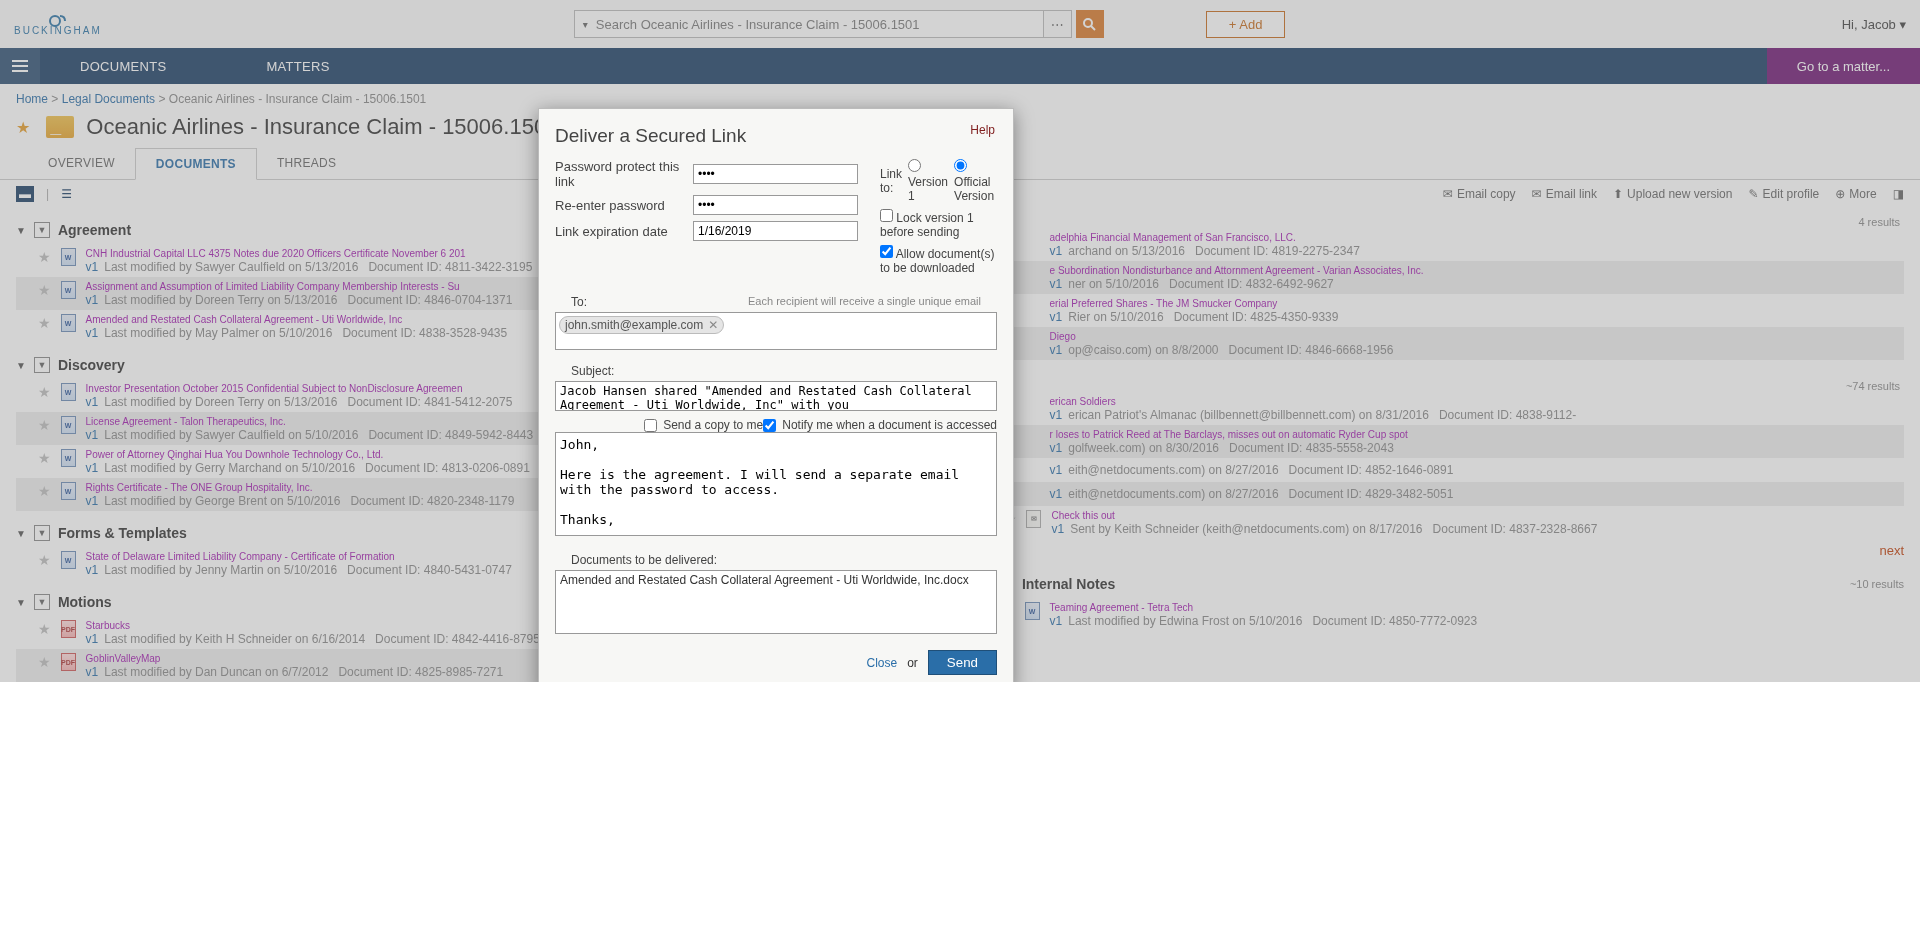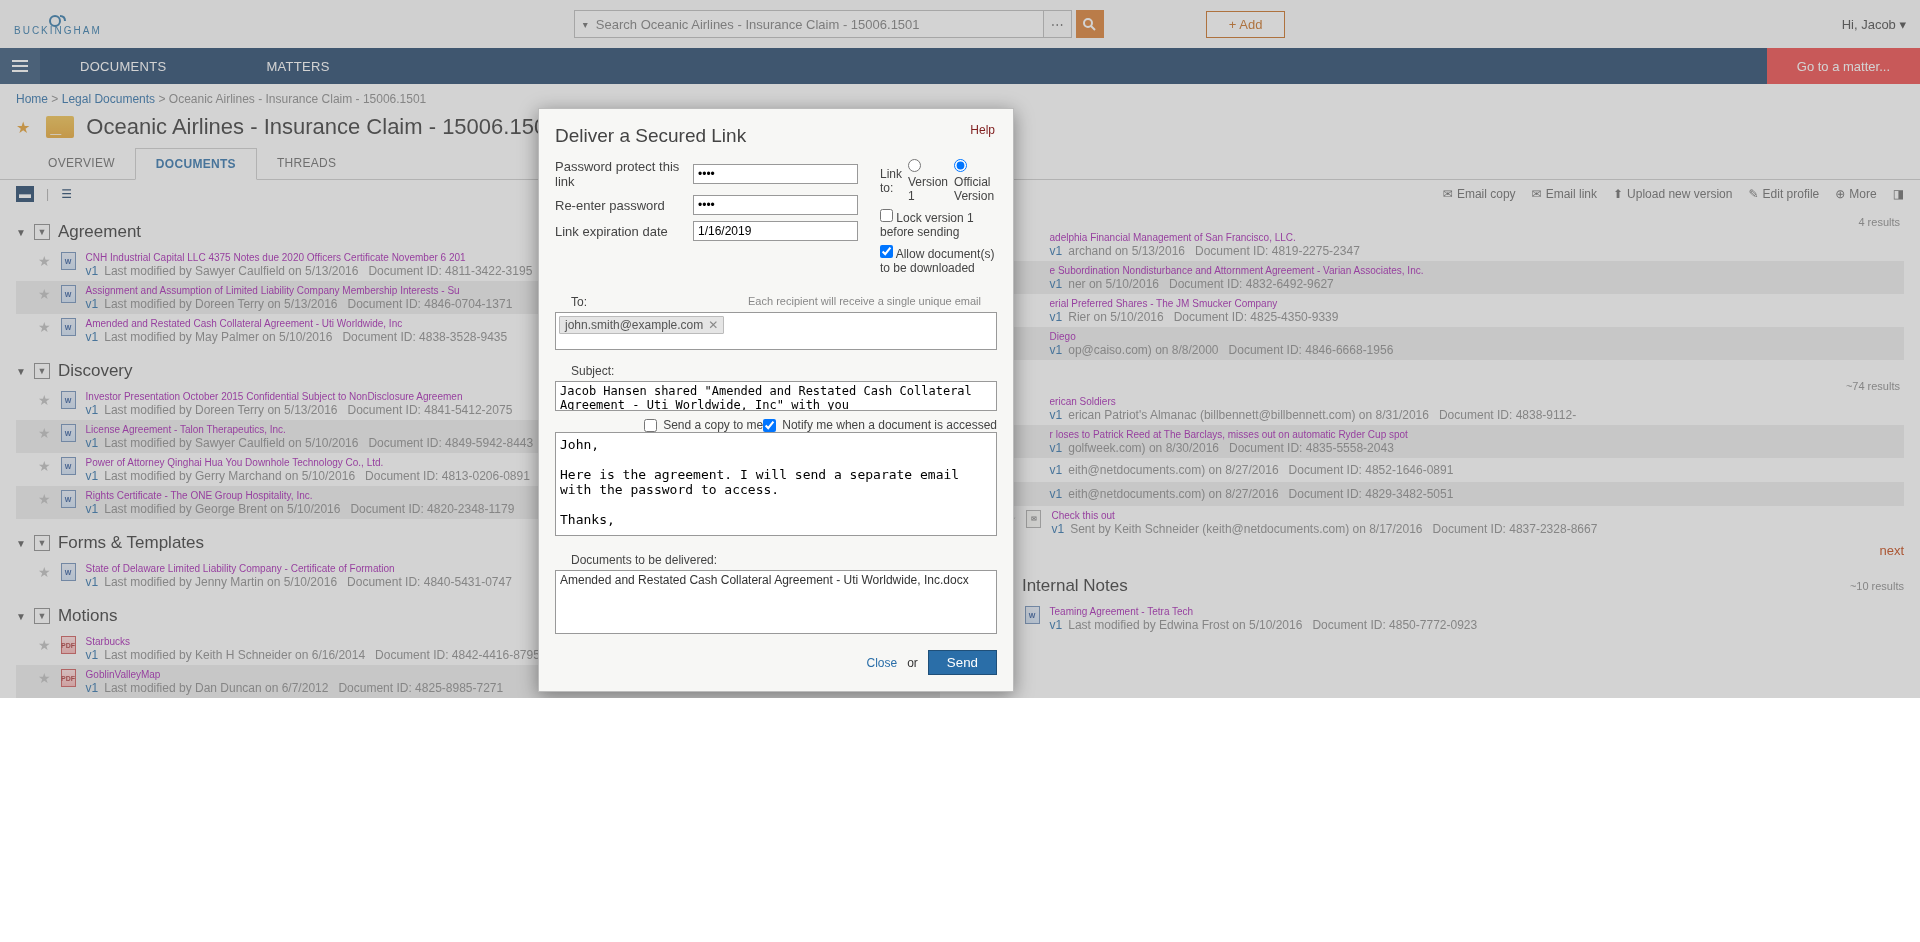--- a/index.html
+++ b/index.html
@@ -11,41 +11,41 @@
 .search-wrap{margin-left:460px;display:flex;align-items:center}
 .search-drop{width:470px;height:28px;border:1px solid #bbb;background:#fff;display:flex;align-items:center;padding:0 8px;color:#7a7a7a;font-size:13px}
 .search-drop .chev{margin-right:8px;color:#666;font-size:10px}
 .ellips{width:28px;height:28px;border:1px solid #bbb;border-left:none;display:flex;align-items:center;justify-content:center;color:#444}
 .search-btn{width:28px;height:28px;background:#d97a2b;display:flex;align-items:center;justify-content:center;color:#fff;margin-left:4px}
 .add-btn{margin-left:90px;border:1px solid #c66a1b;color:#c66a1b;background:#fff;padding:5px 22px;font-size:13px}
 .user{margin-left:auto;color:#444;font-size:13px}
 .navbar{background:#1c3f66;height:36px;display:flex;align-items:center;color:#fff}
 .ham{width:40px;height:36px;display:flex;align-items:center;justify-content:center;background:#2e5174;margin-right:40px}
 .nav-link{margin-right:100px;font-size:13px;letter-spacing:.3px}
-.goto{margin-left:auto;background:#ef4444;height:36px;padding:16px 30px;display:flex;align-items:center;font-size:13px}
+.goto{margin-left:auto;background:#701a75;height:36px;padding:16px 30px;display:flex;align-items:center;font-size:13px}
 .crumbs{padding:8px 16px 4px;color:#2a6ea8;font-size:12px}
 .crumbs .muted{color:#888}
 .ws-head{display:flex;align-items:center;gap:12px;padding:4px 16px 8px}
 .star{color:#e59d2c;font-size:16px}
 .folder{width:28px;height:22px;background:linear-gradient(#f0c04a,#e8a52e);border-radius:2px;position:relative;margin-left:4px}
 .folder:after{content:"—";position:absolute;bottom:-1px;left:4px;color:#fff;font-size:11px}
 .ws-title{font-size:22px;color:#333}
 .tabs{display:flex;border-bottom:1px solid #ccc;padding-left:28px;font-size:12px;color:#666;letter-spacing:.3px}
 .tab{padding:8px 20px}
 .tab.active{color:#2a6ea8;font-weight:600;border:1px solid #ccc;border-bottom:1px solid #fff;background:#fff;margin-bottom:-1px}
 .toolbar{display:flex;align-items:center;padding:6px 16px;color:#555;font-size:12px;gap:6px}
 .toolbar .sep{color:#aaa;margin:0 6px}
 .toolbar-right{margin-left:auto;display:flex;gap:16px;align-items:center;color:#666}
 .tb-btn{display:flex;align-items:center;gap:4px}
 .cols{display:flex;padding:0 16px}
 .col{flex:1;min-width:0}
 .col.right{margin-left:40px}
 .section-head{display:flex;align-items:center;gap:8px;margin:14px 0 6px;color:#333}
 .section-head .chev{font-size:10px;color:#555}
-.section-head .label{font-size:17px;font-weight:400}
+.section-head .label{font-size:14px;font-weight:700}
 .results{margin-left:auto;color:#888;font-size:11px}
 .filter-icon{width:16px;height:16px;border:1px solid #888;display:flex;align-items:center;justify-content:center;font-size:9px;color:#666}
 .row{display:flex;align-items:flex-start;gap:10px;padding:4px 0 3px 22px}
 .row.alt{background:#ededed}
 .star-g{color:#bdbdbd;font-size:14px;margin-top:1px}
 .doc-icon{width:15px;height:18px;border:1px solid #6a8bb5;background:linear-gradient(#e7eef9,#cfe0f5);display:flex;align-items:center;justify-content:center;font-size:7px;color:#2a5599;font-weight:bold}
 .doc-icon.pdf{border-color:#c55;background:linear-gradient(#fdd,#f8b3b3);color:#a33}
 .doc-icon.mail{border-color:#aaa;background:#f7f7f4;color:#888}
 .row-body{flex:1}
 .row-title{color:#a21caf;font-size:10px;margin-bottom:1px}
@@ -58,21 +58,21 @@
 .dlg-help{position:absolute;top:14px;right:18px;color:#7f1d1d;font-size:12px}
 .grid2{display:flex;gap:22px;font-size:12px;color:#444}
 .gcol{flex:1}
 .frow{display:flex;align-items:center;margin-bottom:6px;gap:6px}
 .flabel{width:132px;font-size:13px}
 .finput{flex:1;height:20px;border:1px solid #999;background:#fff;padding:0 4px;font-size:12px}
 .frad{font-size:12px}
 .sec-label{font-size:12px;color:#444;margin:14px 16px 3px}
 .recip-note{float:right;font-size:11px;color:#888}
 .to-box{border:1px solid #999;background:#fff;min-height:38px;padding:3px}
-.chip{display:inline-flex;align-items:center;background:#e5e5e5;border:1px solid #bbb;border-radius:1px;padding:1px 5px;font-size:12px;color:#555}
+.chip{display:inline-flex;align-items:center;background:#e5e5e5;border:1px solid #bbb;border-radius:9px;padding:1px 5px;font-size:12px;color:#555}
 .chip .x{margin-left:5px;color:#888;cursor:pointer}
 .subj-input{width:100%;height:30px;border:1px solid #999;background:#fff;padding:2px 4px;font-size:12px;resize:none}
 .chk-row{display:flex;align-items:center;gap:6px;font-size:12px;color:#444;margin-top:4px}
 .chk-row.r{justify-content:flex-end}
 .chk-pair{display:flex;justify-content:flex-end}
 .body-area{width:100%;height:104px;border:1px solid #999;background:#fff;padding:4px;font-size:13px;resize:none;white-space:pre-wrap}
 .docs-box{width:100%;height:64px;border:1px solid #999;background:#fff;padding:2px 4px;font-size:12px}
 .dlg-footer{display:flex;justify-content:flex-end;align-items:center;gap:10px;margin-top:16px;font-size:12px}
 .dlg-close{color:#2a6ea8}
 .dlg-send{background:#2a6ea8;color:#fff;border:1px solid #1f4f78;padding:4px 18px}

